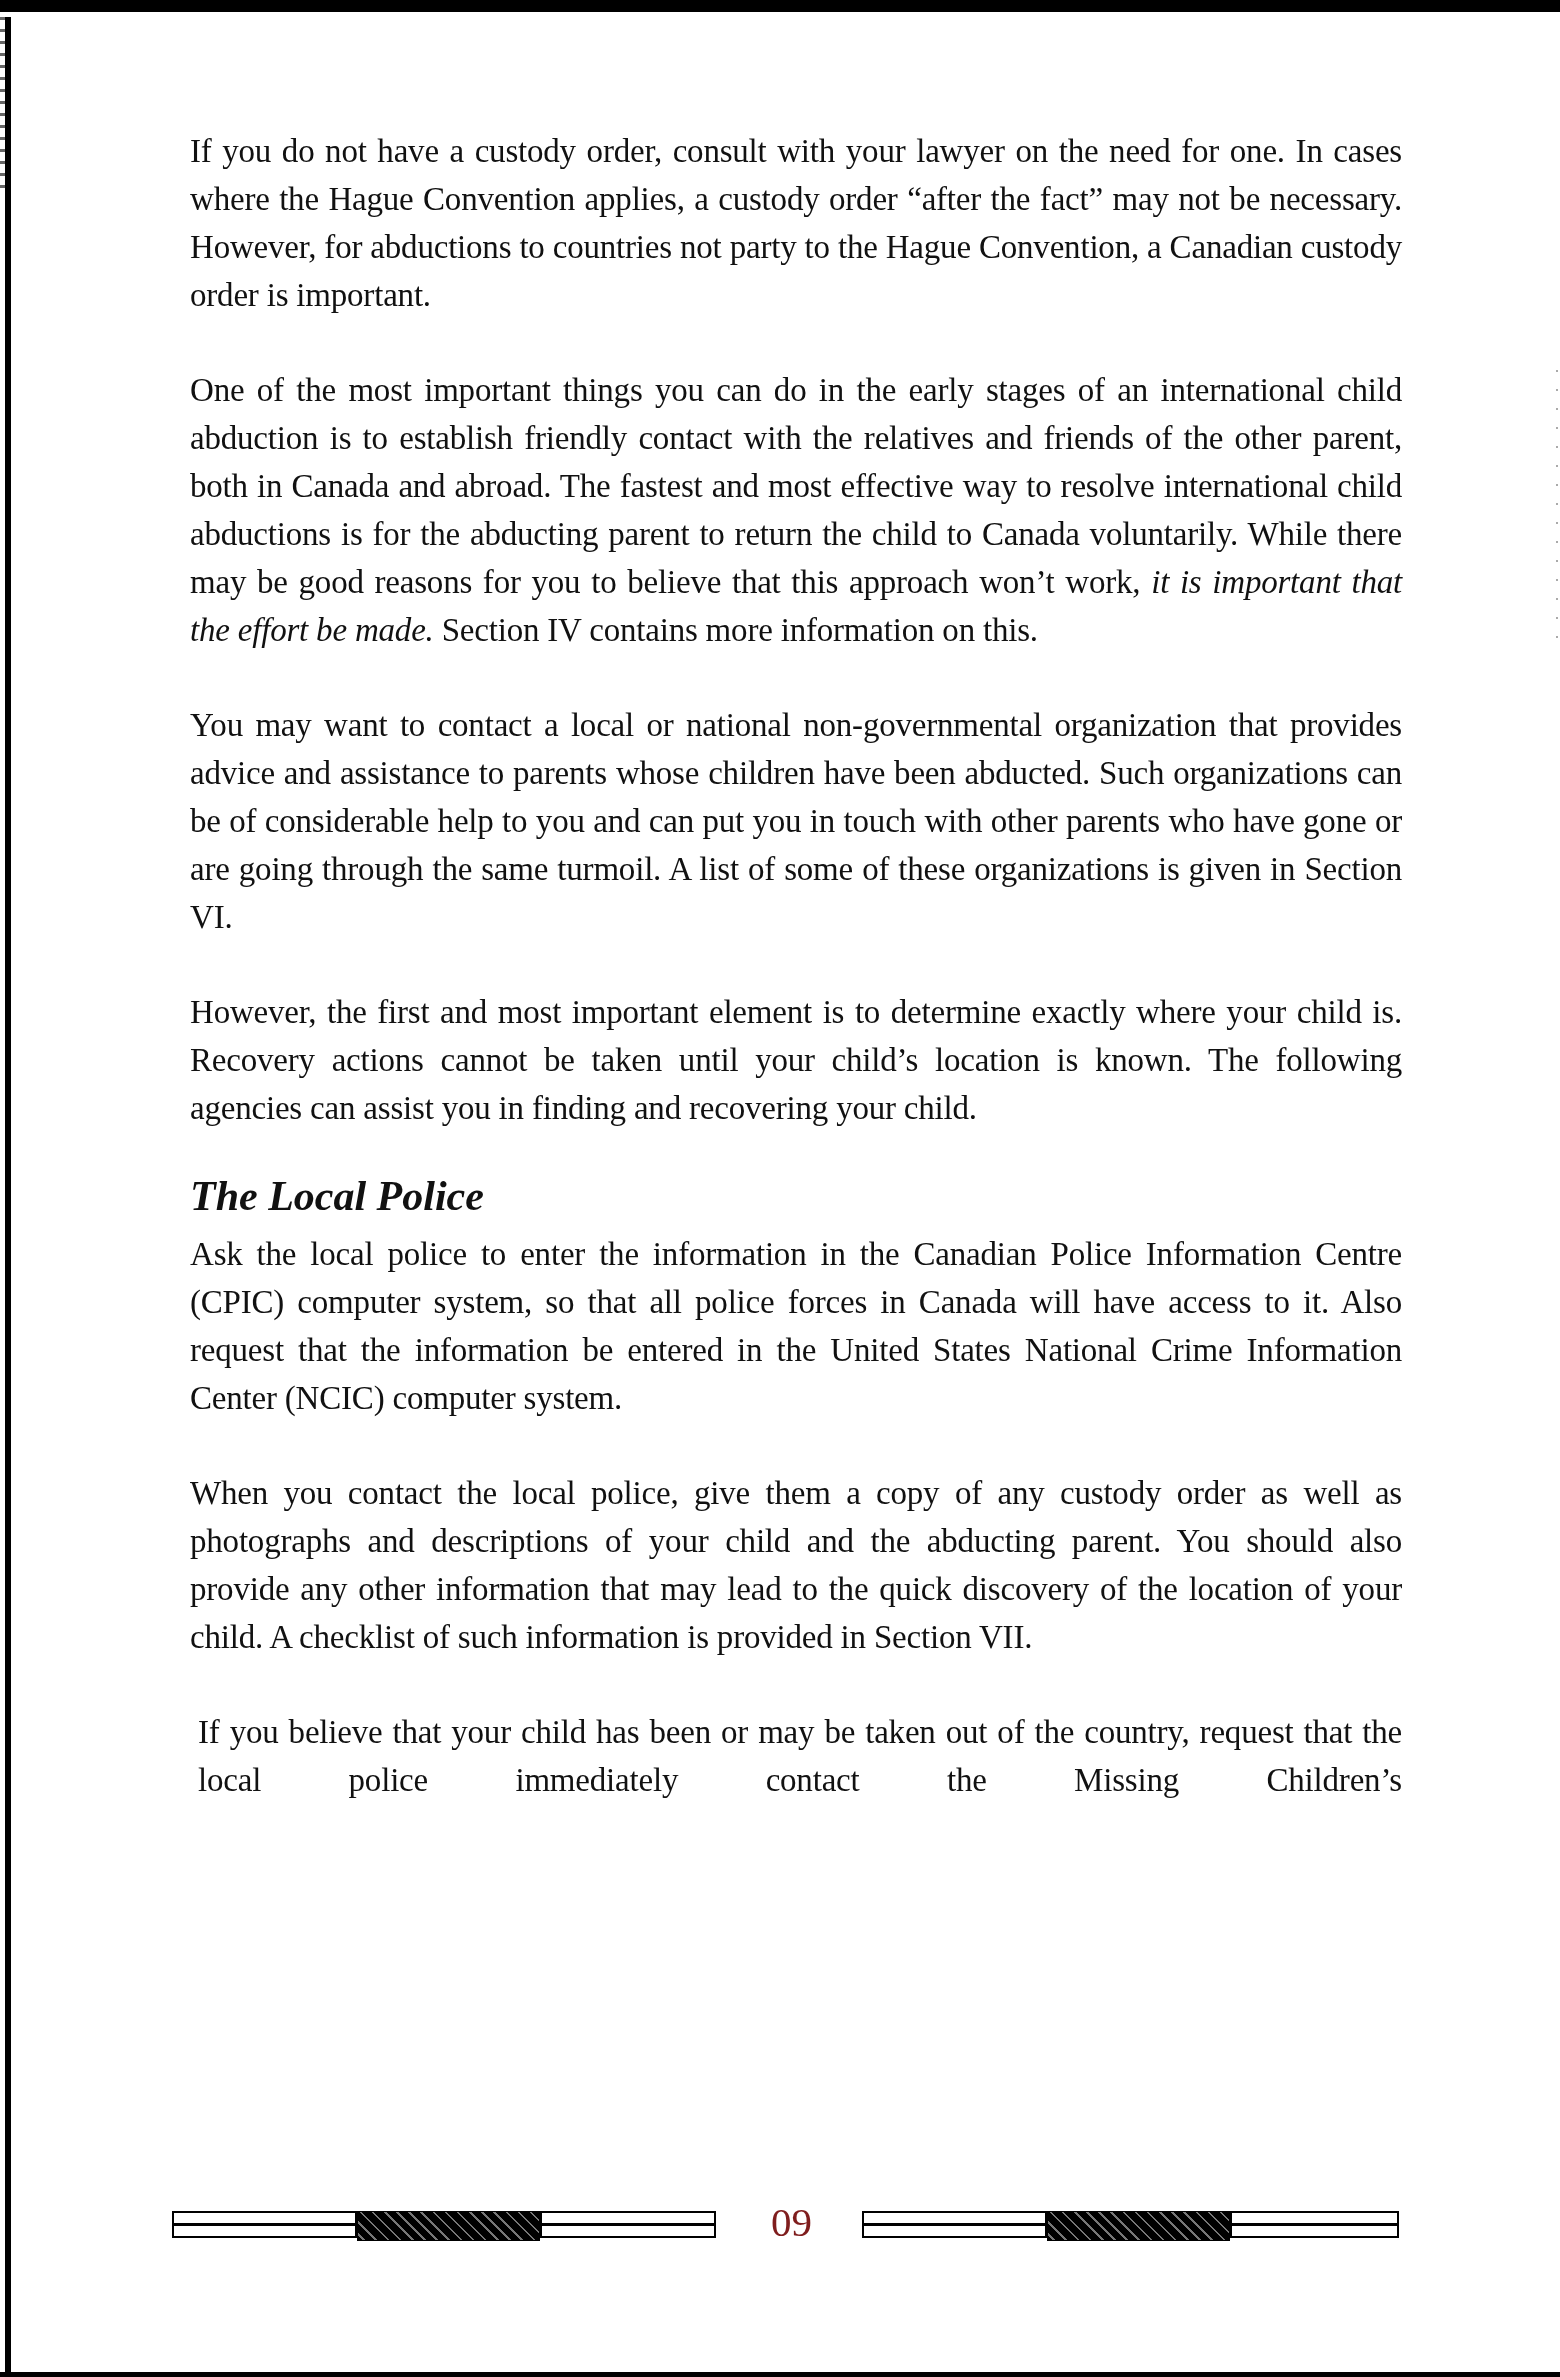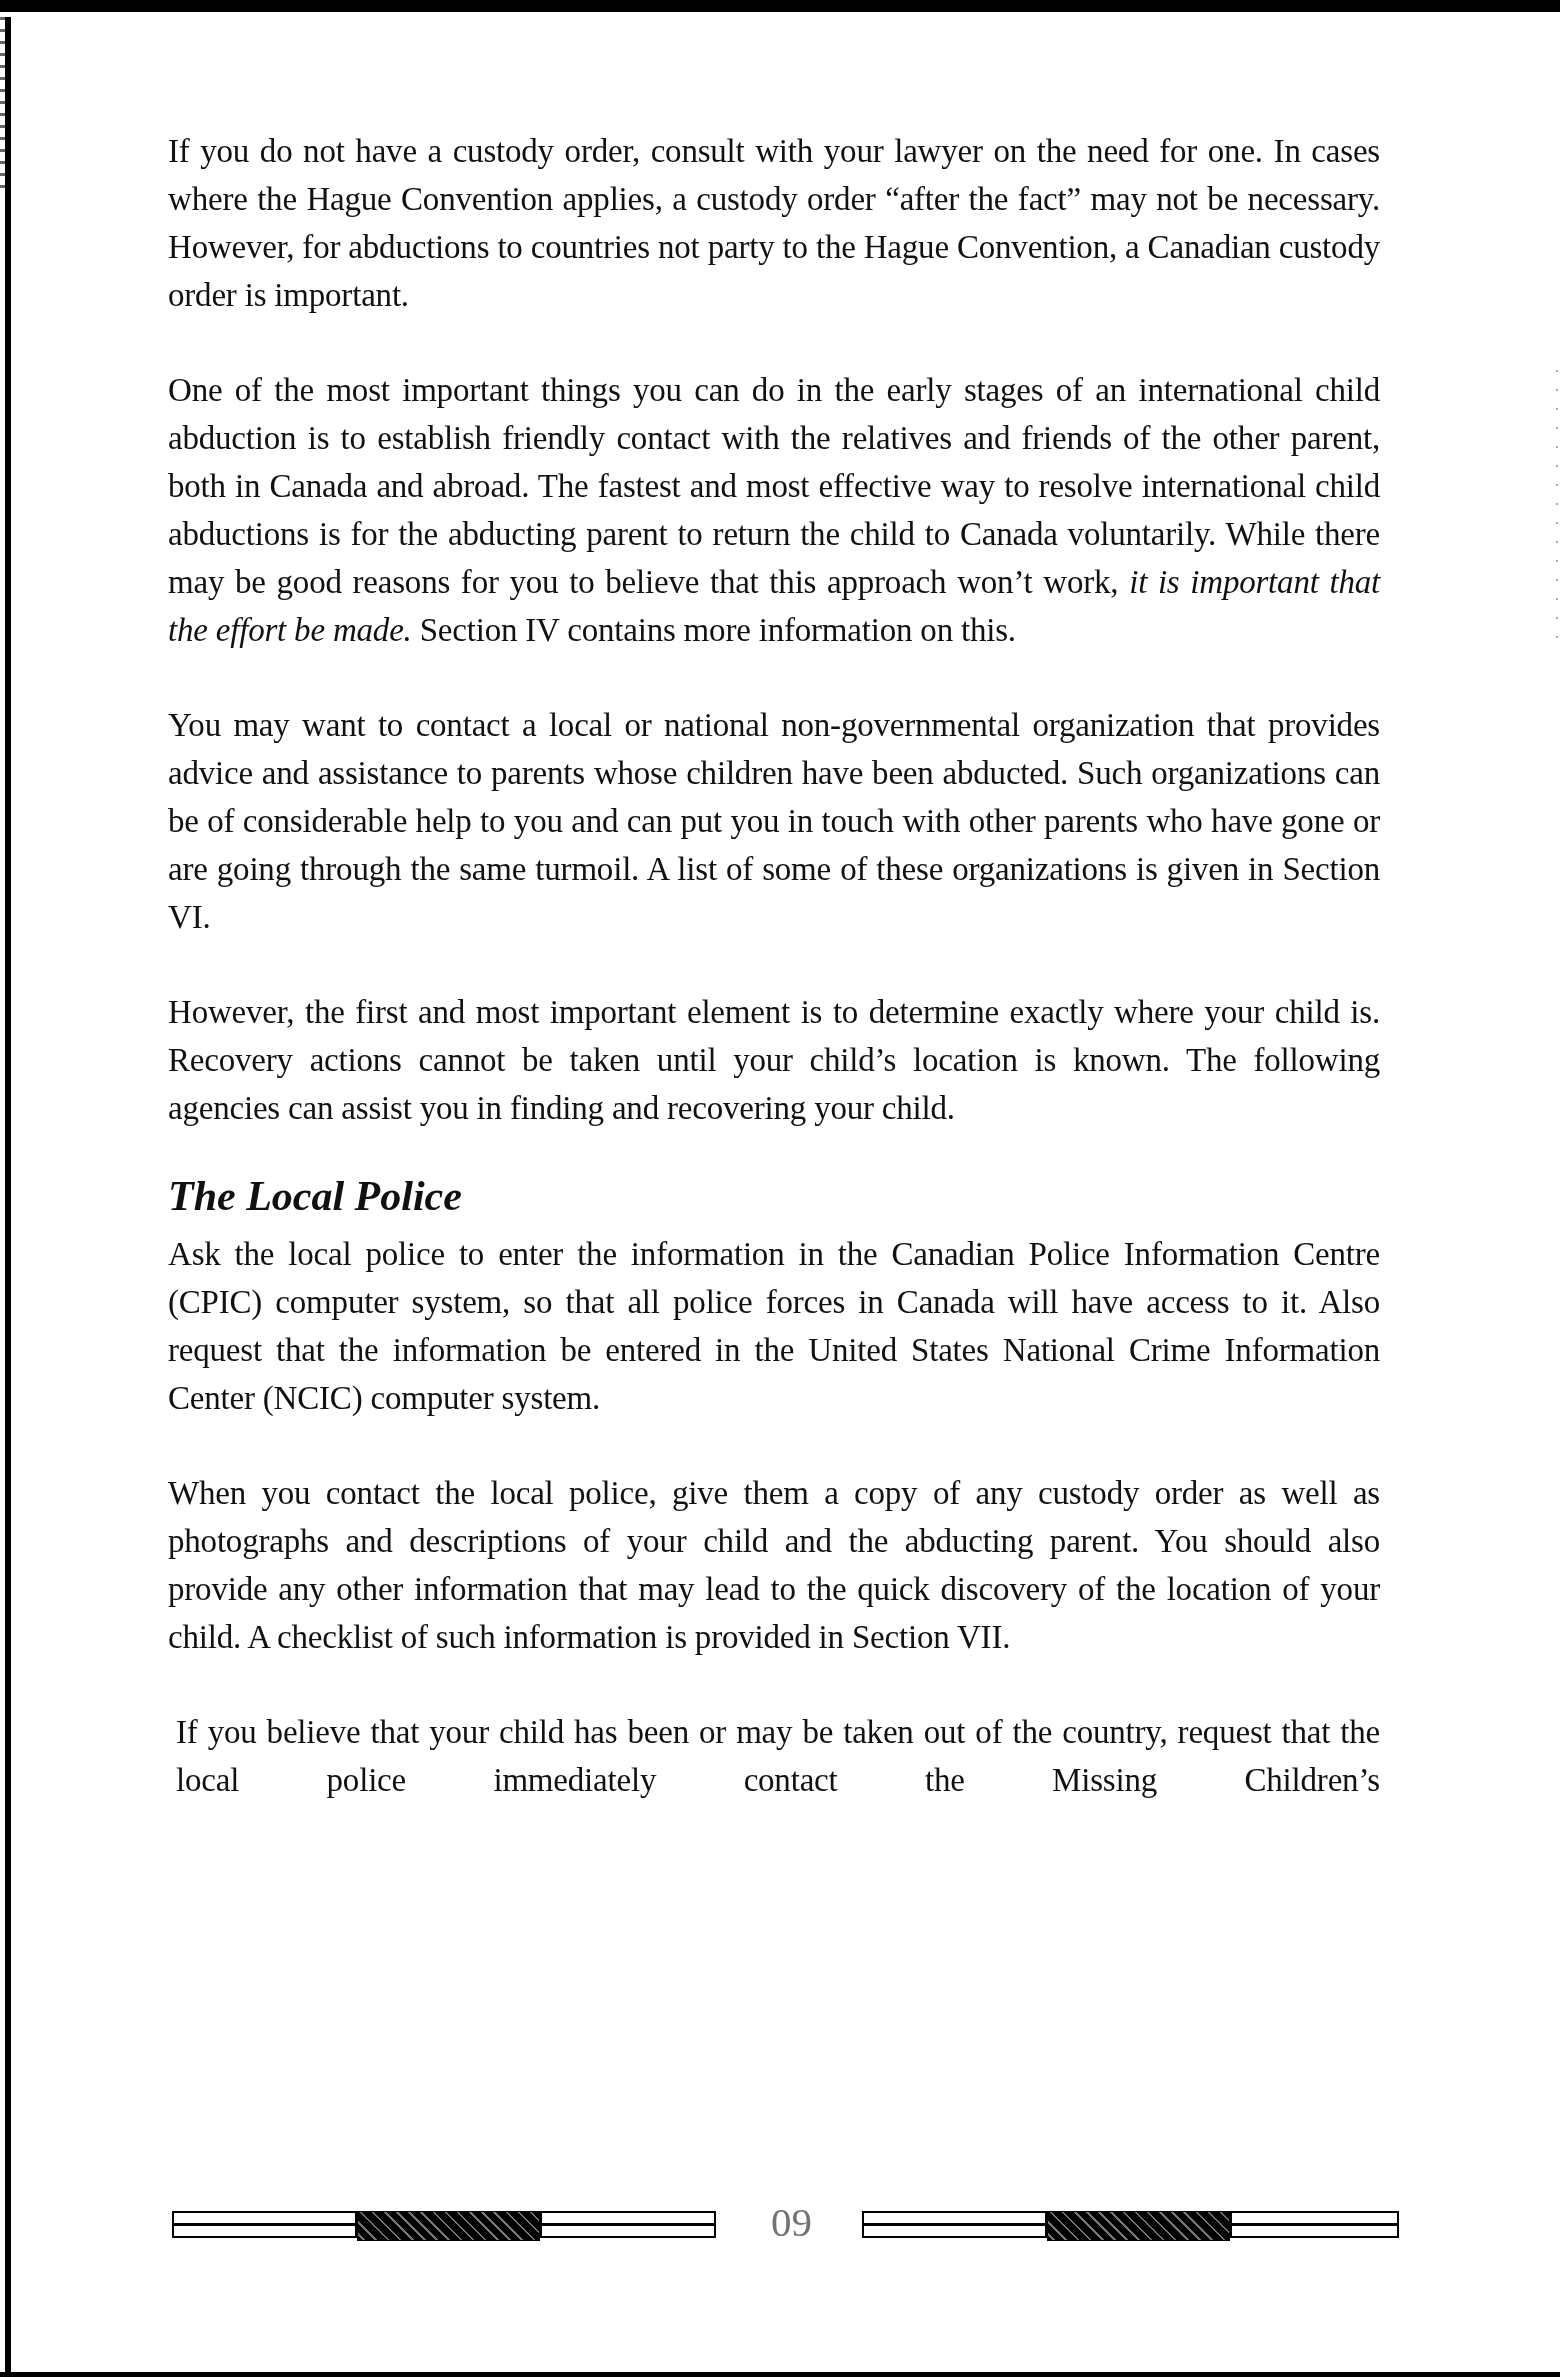--- a/index.html
+++ b/index.html
@@ -10,21 +10,21 @@
     color:#111;
   }
   .edge-top { position:absolute; left:0; top:0; width:1560px; height:12px; background:#000; }
   .edge-bottom { position:absolute; left:0; bottom:0; width:1560px; height:5.2px; background:#000; }
   .edge-left { position:absolute; left:5.2px; top:17px; width:6px; height:2360px; background:#000; }
   .edge-left-speck { position:absolute; left:0; top:17px; width:5.2px; height:172px;
     background:repeating-linear-gradient(to bottom,#000 0 2.6px,transparent 2.6px 12px); opacity:.6; }
   .right-specks { position:absolute; left:1556px; top:370px; width:1.7px; height:284px;
     background:repeating-linear-gradient(to bottom,#555 0 1.7px,transparent 1.7px 19px); opacity:.5; }
 
-  .page { position:absolute; left:168px; top:127px; width:1212px; }
+  .page { position:absolute; left:190px; top:127px; width:1212px; }
   .para {
     margin:0 0 47px 0;
     font-size:33px; line-height:48px;
     text-align:justify; text-align-last:left;
     letter-spacing:-0.2px;
   }
   .para em { font-style:italic; }
   .heading {
     font-style:italic; font-weight:bold;
     font-size:42px; line-height:52px;
@@ -42,21 +42,21 @@
   .ornament .block {
     height:27.5px; background:
       repeating-linear-gradient(45deg,#000 0 3.4px,#777 3.4px 5.2px,#000 5.2px 8.6px),
       #000;
     border:0.9px solid #000;
   }
   .ornament.left { left:0; }
   .ornament.right { left:690px; }
   .page-number {
     position:absolute; left:585px; top:-10.3px; width:69px; text-align:center;
-    font-size:41px; line-height:48px; color:#737373;
+    font-size:41px; line-height:48px; color:#7f1d1d;
   }
 </style>
 </head>
 <body>
 
 <div class="edge-top"></div>
 <div class="edge-left-speck"></div>
 <div class="edge-left"></div>
 <div class="right-specks"></div>
 <div class="edge-bottom"></div>

